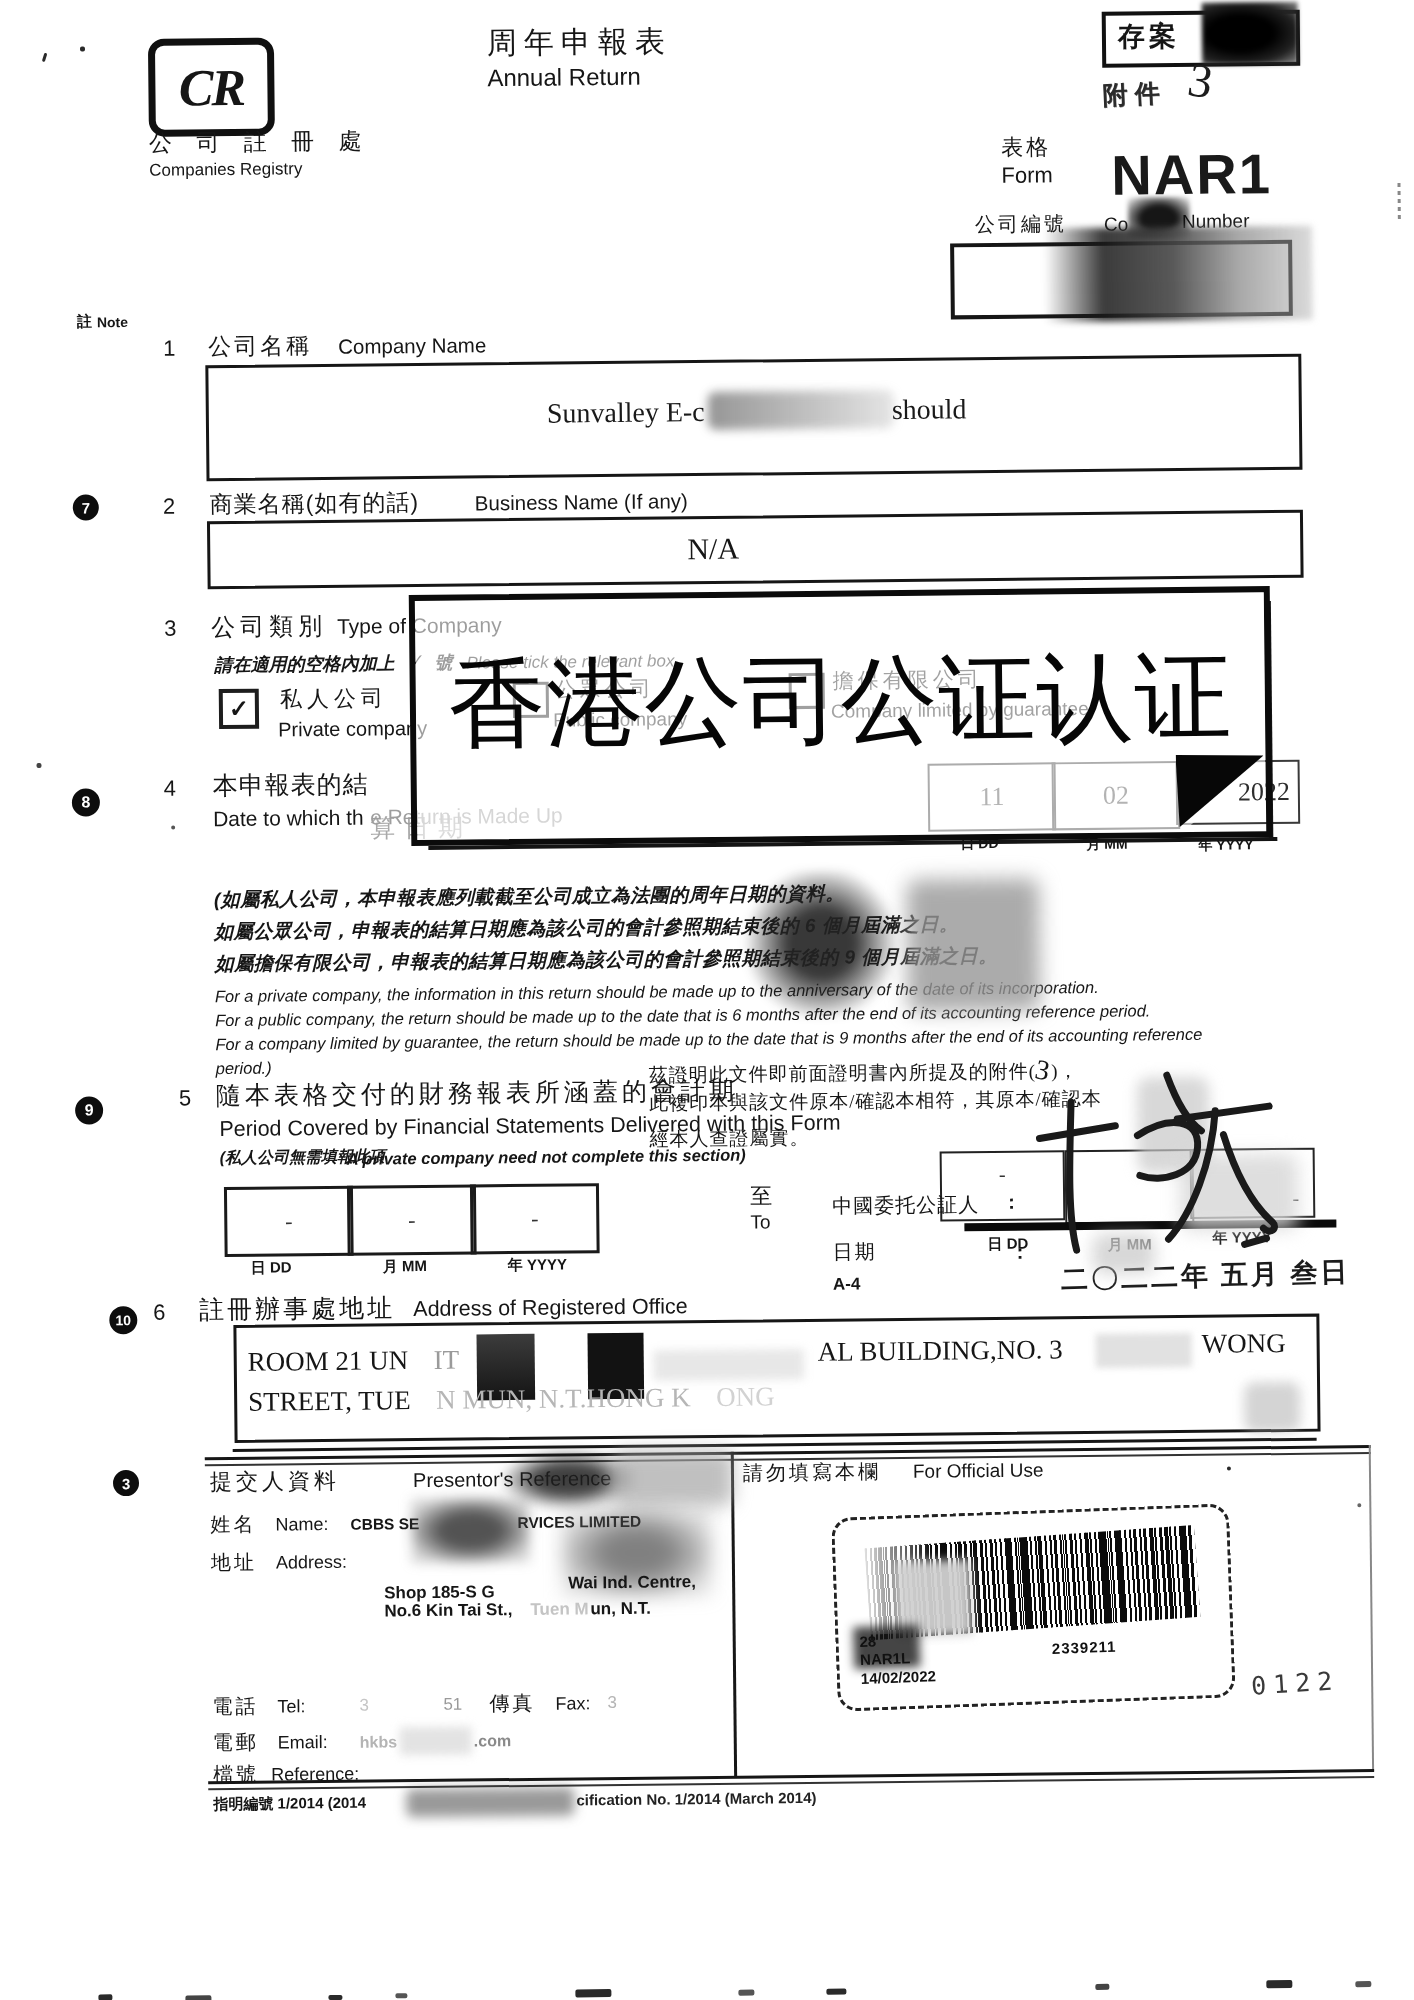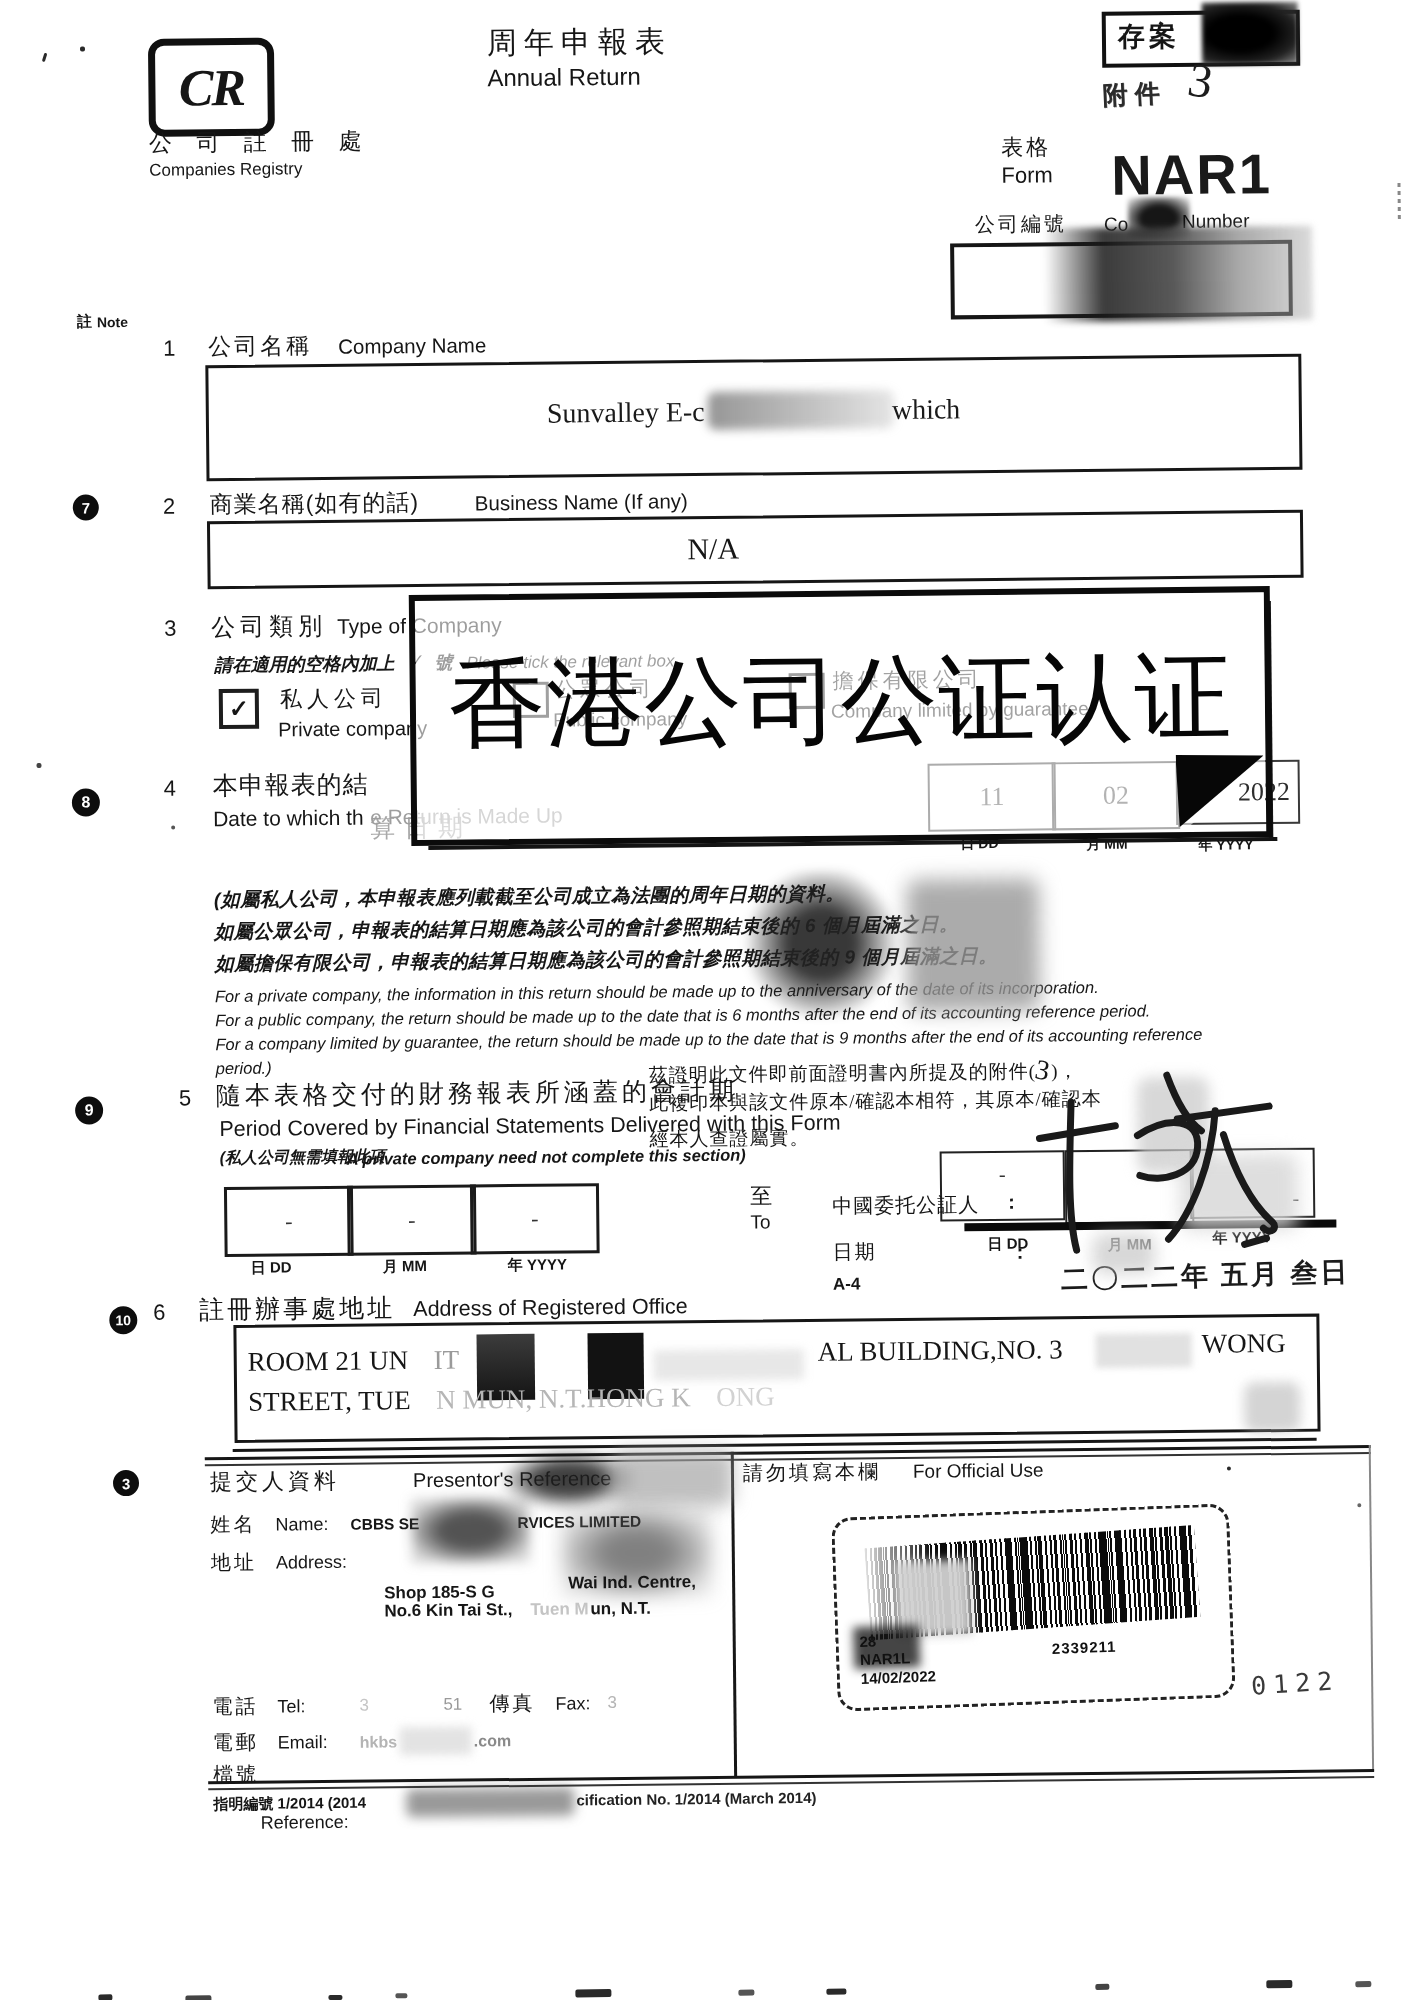--- a/index.html
+++ b/index.html
@@ -73,21 +73,21 @@
 
   <span class="t zh bd" style="left:84px;top:306px;font-size:15px;">註</span>
   <span class="t bd" style="left:104px;top:308px;font-size:14px;">Note</span>
 
   <span class="t bd" style="left:170px;top:330px;font-size:22px;font-weight:500;">1</span>
   <span class="t zh" style="left:215px;top:328px;font-size:23px;letter-spacing:3px;">公司名稱</span>
   <span class="t" style="left:345px;top:331px;font-size:20.5px;">Company Name</span>
   <div class="bx" style="left:212px;top:360px;width:1090px;height:110px;"></div>
   <span class="t sr" style="left:553px;top:396px;font-size:28px;color:#1a1a1a;">Sunvalley E-c</span>
   <div class="smu" style="left:714px;top:392px;width:186px;height:38px;background:linear-gradient(90deg, rgba(80,80,80,0.6), rgba(150,150,150,0.25));filter:blur(5px);border-radius:8px;"></div>
-  <span class="t sr" style="left:898px;top:396px;font-size:28px;color:#1a1a1a;">which</span>
+  <span class="t sr" style="left:898px;top:396px;font-size:28px;color:#1a1a1a;">should</span>
 
   <div class="badge" style="left:78px;top:488px;width:26px;height:26px;font-size:15px;">7</div>
   <span class="t bd" style="left:168px;top:488px;font-size:22px;font-weight:500;">2</span>
   <span class="t zh" style="left:215px;top:486px;font-size:23px;letter-spacing:1px;">商業名稱(如有的話)</span>
   <span class="t" style="left:480px;top:489px;font-size:20.5px;">Business Name (If any)</span>
   <div class="bx" style="left:212px;top:516px;width:1090px;height:62px;"></div>
   <span class="t sr" style="left:692px;top:532px;font-size:30px;">N/A</span>
 
   <span class="t bd" style="left:168px;top:610px;font-size:22px;font-weight:500;">3</span>
   <span class="t zh" style="left:215px;top:608px;font-size:24px;letter-spacing:5px;">公司類別</span>
@@ -261,21 +261,21 @@
   <span class="t" style="left:548px;top:1692px;font-size:18px;">Fax:</span>
   <span class="t" style="left:600px;top:1692px;font-size:17px;color:#b5b5b5;">3</span>
 
   <span class="t zh" style="left:205px;top:1726px;font-size:20px;letter-spacing:3px;">電郵</span>
   <span class="t" style="left:270px;top:1728px;font-size:18px;text-align:center;">Email:</span>
   <span class="t bd" style="left:352px;top:1730px;font-size:16px;color:#b4b4b4;">hkbs</span>
   <div class="smu" style="left:392px;top:1724px;width:72px;height:28px;background:rgba(200,200,200,0.5);filter:blur(5px);"></div>
   <span class="t bd" style="left:466px;top:1730px;font-size:16px;color:#8a8a8a;">.com</span>
 
   <span class="t zh" style="left:205px;top:1758px;font-size:20px;letter-spacing:3px;">檔號</span>
-  <span class="t" style="left:252px;top:1760px;font-size:18px;margin-top:48px;">Reference:</span>
+  <span class="t" style="left:263px;top:1760px;font-size:18px;">Reference:</span>
 
   <span class="t zh bd" style="left:205px;top:1790px;font-size:15px;">指明編號 1/2014 (2014</span>
   <div class="smu" style="left:398px;top:1786px;width:168px;height:28px;background:rgba(70,70,70,0.55);filter:blur(6px);border-radius:6px;"></div>
   <span class="t bd" style="left:568px;top:1790px;font-size:15px;color:#222;">cification No. 1/2014 (March 2014)</span>
 
   <span class="t zh" style="left:738px;top:1462px;font-size:20px;letter-spacing:3px;">請勿填寫本欄</span>
   <span class="t" style="left:908px;top:1463px;font-size:19px;">For Official Use</span>
   <div class="speck" style="left:1222px;top:1472px;width:4px;height:4px;"></div>
 
   <div style="position:absolute;left:828px;top:1514px;width:398px;height:194px;transform:rotate(-1.5deg);z-index:10;">

